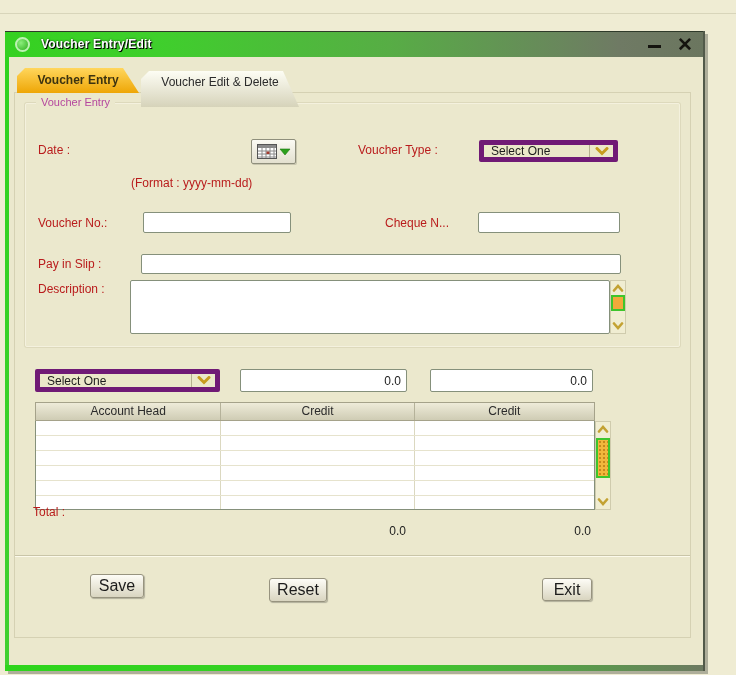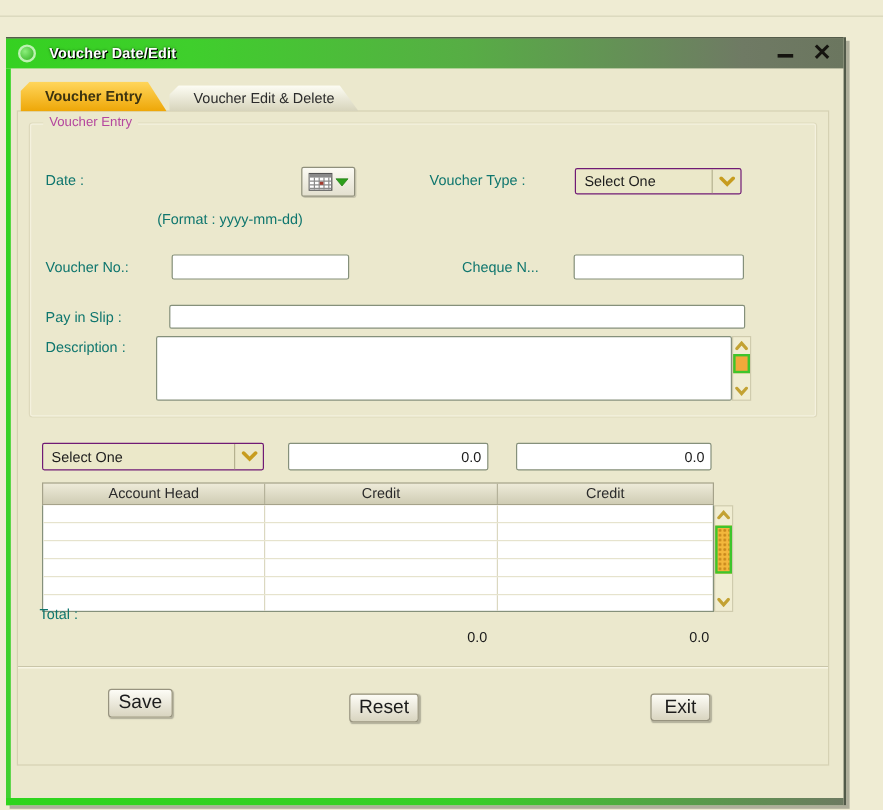--- a/index.html
+++ b/index.html
@@ -28,40 +28,40 @@
   .strip-left { position:absolute; left:0; top:26px; bottom:0; width:4px;
                 background:linear-gradient(#2fd31e,#41d030); }
   .strip-bottom { position:absolute; left:0; bottom:0; width:100%; height:6px;
                   background:linear-gradient(90deg,#2ed51c 0%,#38cf27 55%,#6d7a61 100%); }
 
   
   .tab { position:absolute; font-size:12px; color:#2b2b2b; text-align:center; cursor:pointer;
          clip-path:polygon(0 100%, 0 8px, 8px 0, calc(100% - 16px) 0, 100% 100%); }
   .tab-active { left:12px; top:37px; width:122px; height:25px; line-height:25px;
                 background:linear-gradient(#ffd65c,#eea606); font-weight:bold; color:#3c3310; z-index:3; }
-  .tab-idle { left:136px; top:40px; width:158px; height:22px; line-height:22px;
+  .tab-idle { left:136px; top:40px; width:158px; height:36px; line-height:22px;
               background:linear-gradient(#fdfdf4,#d6d3ba); z-index:2; }
 
   .main-panel { position:absolute; left:9px; top:61px; width:677px; height:546px;
                 border:1px solid #d5d1b3; background:#ebe8cd; }
 
   
   .groupbox { position:absolute; left:20px; top:72px; width:655px; height:244px;
               border:1px solid #f4f1de; box-shadow:0 0 0 1px #ddd9bc; border-radius:2px; }
   .legend { position:absolute; left:10px; top:-8px; padding:0 5px; background:#ebe8cd;
             font-size:11px; color:#b5479e; }
 
   
-  .lbl { position:absolute; font-size:12px; color:#0f766e; white-space:nowrap; }
+  .lbl { position:absolute; font-size:12px; color:#b91c1c; white-space:nowrap; }
   .tinput { position:absolute; background:#fff; border:1px solid #85907b; border-radius:2px;
             font:12px "Liberation Sans",sans-serif; color:#1c1c1c; padding:0 5px; outline:none; }
   .num { text-align:right; }
   .tarea { position:absolute; background:#fff; border:1px solid #85907b; border-radius:2px;
            font:12px "Liberation Sans",sans-serif; resize:none; outline:none; }
-  .combo { position:absolute; background:#ebe8c9; border:1px solid #701a75; border-radius:2px;
+  .combo { position:absolute; background:#ebe8c9; border:5px solid #701a75; border-radius:2px;
            cursor:pointer; }
   .combo-text { position:absolute; left:7px; top:0; height:100%; display:flex; align-items:center;
                 font-size:12px; color:#1c1c1c; }
   .combo-arrow { position:absolute; right:0; top:0; width:24px; height:100%;
                  border-left:1px solid #b5b18f; display:flex; align-items:center; justify-content:center; }
 
   .cal-btn { position:absolute; left:246px; top:108px; width:45px; height:25px;
              background:linear-gradient(#fbfaf3,#e3e0cf); border:1px solid #8f8f7c; border-radius:2px;
              display:flex; align-items:center; justify-content:center; cursor:pointer;
              box-shadow:1px 1px 0 rgba(0,0,0,.15); }
@@ -101,21 +101,21 @@
 </head>
 <body>
 
 <div class="screen">
   <div class="bg-line"></div>
 
   <div class="window">
 
     <div class="titlebar">
       <span class="app-icon"></span>
-      <span class="win-title">Voucher Date/Edit</span>
+      <span class="win-title">Voucher Entry/Edit</span>
       <span class="min-btn">
         <span class="min-bar"></span>
       </span>
       <span class="close-btn">✕</span>
     </div>
 
     <div class="strip-left"></div>
     <div class="strip-bottom"></div>
 
     <div class="tab tab-active">Voucher Entry</div>
@@ -234,16 +234,16 @@
       </span>
     </div>
 
     <span class="lbl" style="left:28px; top:474px;">Total :</span>
     <span class="total-val" style="left:300px; top:493px; width:101px;">0.0</span>
     <span class="total-val" style="left:480px; top:493px; width:106px;">0.0</span>
 
     <div class="sep"></div>
 
     <button class="btn" style="left:85px; top:543px; width:54px; height:24px;">Save</button>
-    <button class="btn" style="left:286px; top:547px; width:58px; height:24px;">Reset</button>
+    <button class="btn" style="left:264px; top:547px; width:58px; height:24px;">Reset</button>
     <button class="btn" style="left:537px; top:547px; width:50px; height:23px;">Exit</button>
   </div>
 </div>
 
 </body></html>

